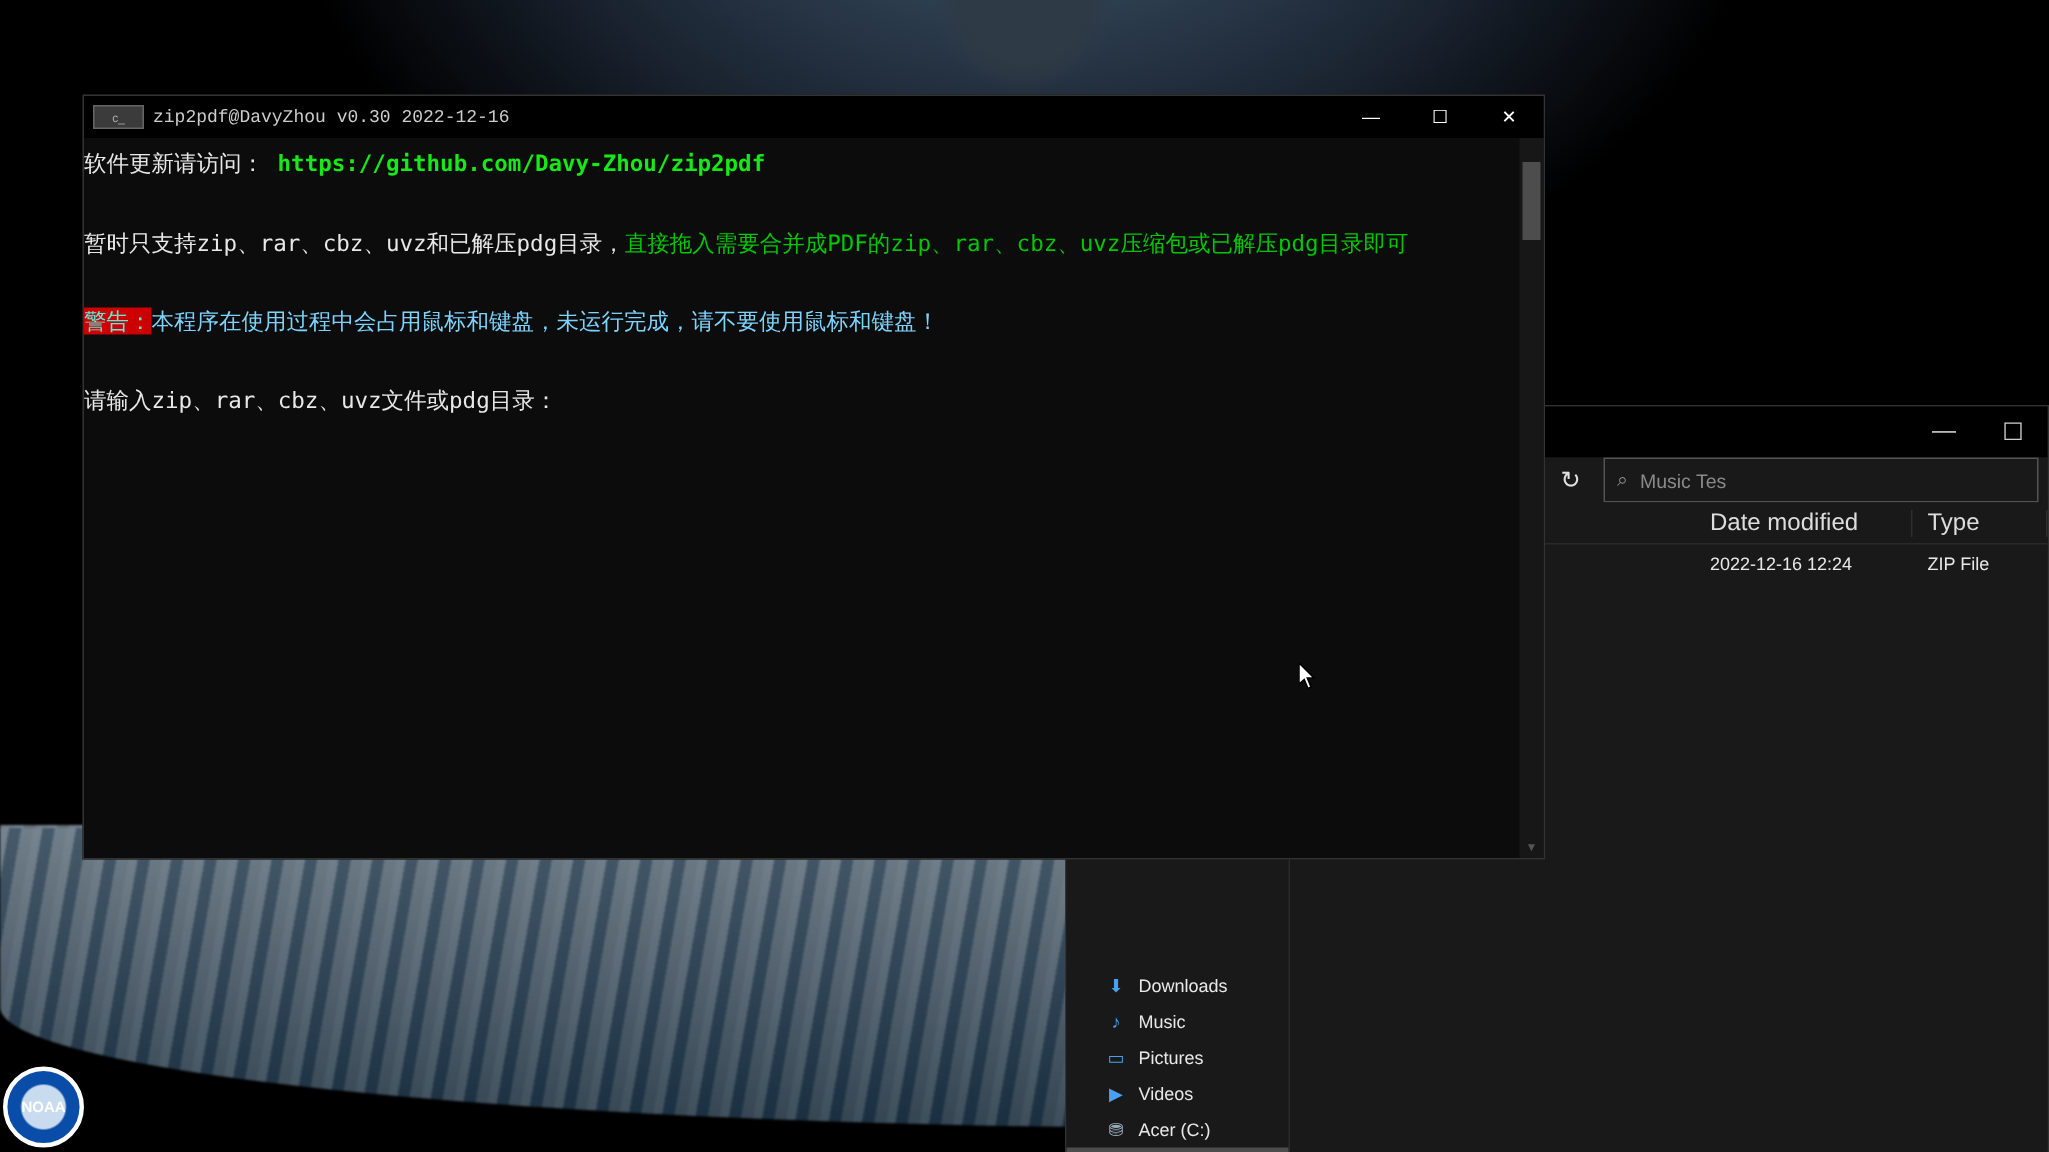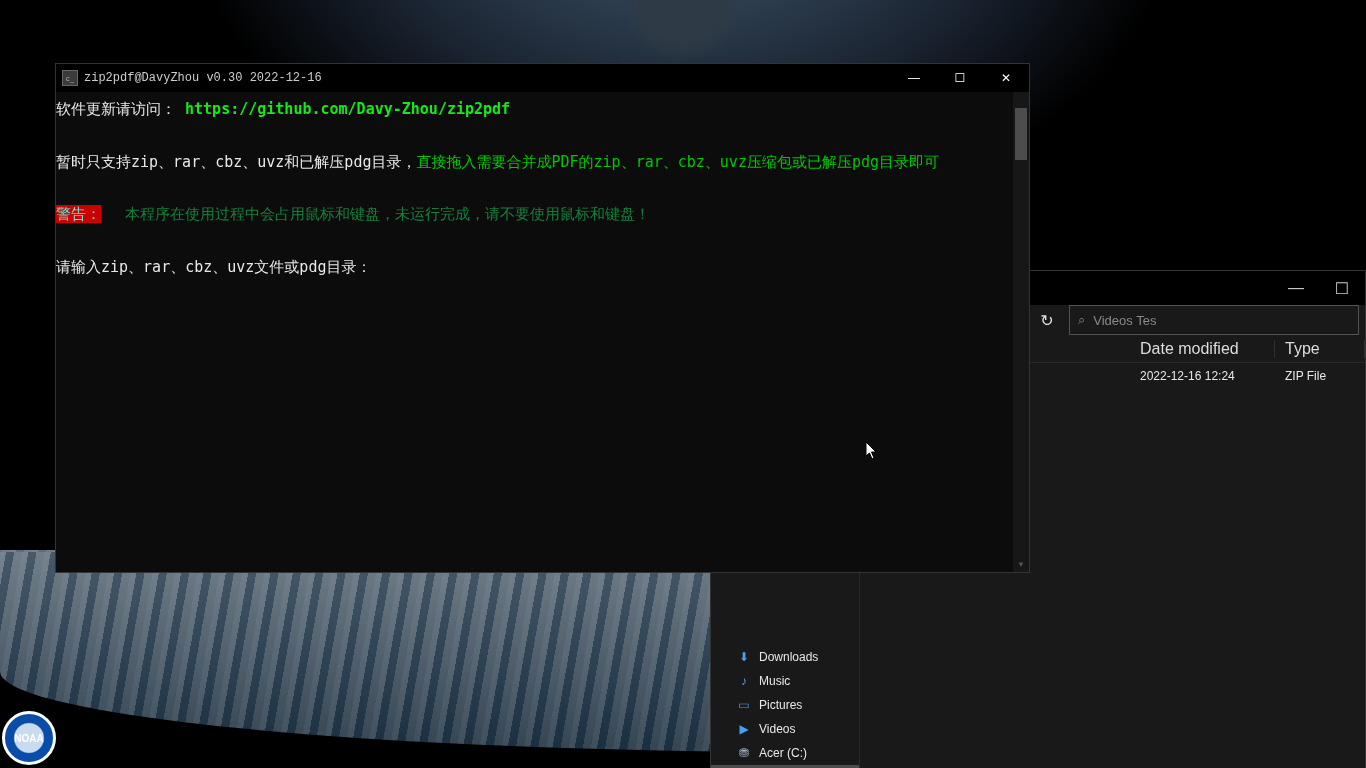--- a/index.html
+++ b/index.html
@@ -56,21 +56,21 @@
   display:flex; flex-direction:column;
 }
 .console-titlebar {
   height:28px;
   background:#000;
   display:flex; align-items:center;
   color:#ccc; font-size:12px;
   padding-left:6px;
 }
 .console-titlebar .icon-box {
-  width:16px; height:16px;
+  width:34px; height:16px;
   background:#3b3b3b;
   border:1px solid #666;
   margin-right:6px;
   display:inline-flex;align-items:center;justify-content:center;
   font-size:8px;color:#aaa;
 }
 .console-titlebar .title-text { flex:1; overflow:hidden; white-space:nowrap;font-family:Liberation Mono, monospace; }
 .win-controls { display:flex; height:100%; }
 .win-controls .btn {
   width:46px; display:flex; align-items:center; justify-content:center;
@@ -84,21 +84,21 @@
   font-family: "NSimSun","SimSun","Consolas", monospace;
   font-size:15px;
   line-height:1.75;
   white-space:pre-wrap;
   overflow:hidden;
 }
 .console-body .l { display:block; }
 .green { color:#00c800; }
 .green-bold { color:#17e817; font-weight:bold; }
 .red-bg { background:#c00; color:#5eead4; }
-.red { color:#15803d;padding-left:24px; }
+.red { color:#7dd3fc; }
 .white { color:#e8e8e8; }
 .scrollbar {
   width:16px;
   background:#171717;
   display:flex; flex-direction:column; align-items:stretch;
 }
 .scrollbar .arrow {
   height:16px;
   display:flex;align-items:center;justify-content:center;
   color:#555; font-size:8px;
@@ -223,21 +223,21 @@
   </div>
   <div class="exp-toolbar">
     <div class="exp-path-end">
       <span class="chev">⌄</span>
     </div>
     <div class="refresh-box">
       <span>↻</span>
     </div>
     <div class="search-box">
       <span class="sicon">⌕</span>
-      <span>Videos Tes</span>
+      <span>Music Tes</span>
     </div>
   </div>
   <div class="exp-body">
     <div class="sidebar">
       <div class="sidebar-gap"></div>
       <div class="item">
         <span class="icn" style="color:#4aa0f0">⬇</span>
         <span>Downloads</span>
       </div>
       <div class="item">

